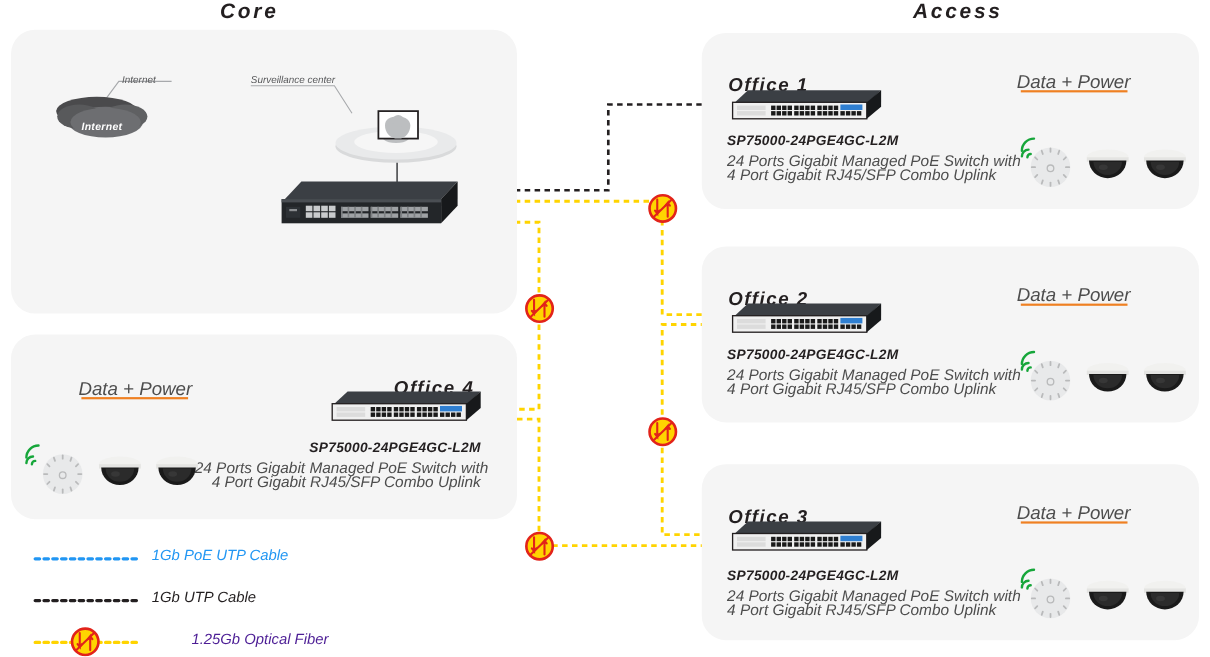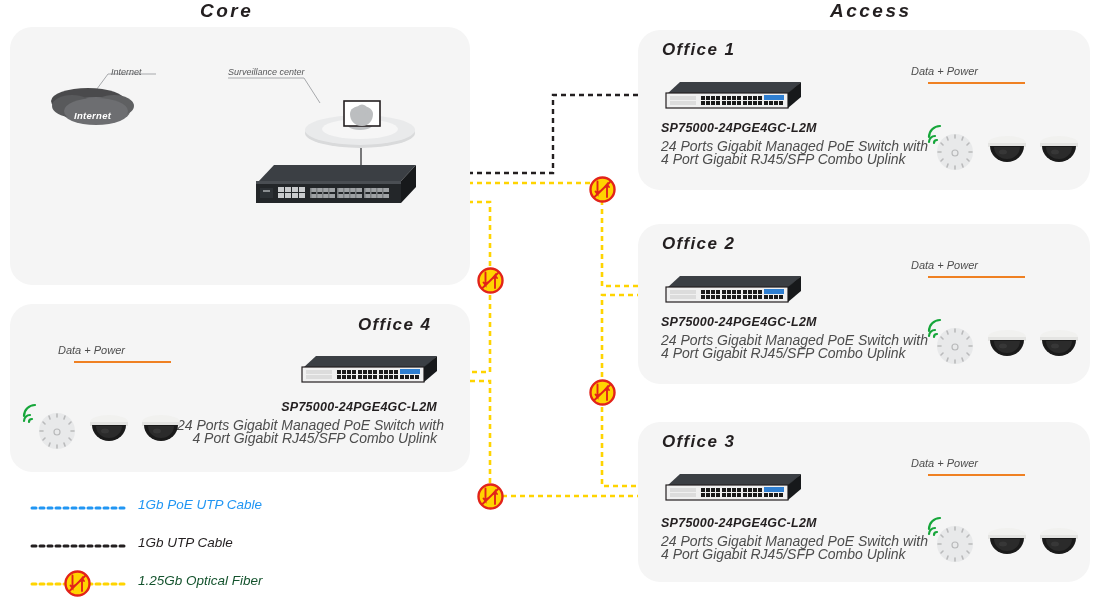--- a/index.html
+++ b/index.html
@@ -32,20 +32,21 @@
     background:#f5f5f5;
     border-radius:22px;
   }
 
   .office-title{
     font-size:17px;
     font-weight:700;
     color:#231f20;
     letter-spacing:1.4px;
     white-space:nowrap;
+    margin-top:28px;
   }
 
   
   .dev-model{
     font-size:12.5px;
     font-weight:700;
     color:#231f20;
     letter-spacing:.25px;
     white-space:nowrap;
   }
@@ -63,37 +64,38 @@
     color:#58595b;
     white-space:nowrap;
   }
   .cloud-word{
     font-size:9.5px;
     font-weight:700;
     color:#ffffff;
     letter-spacing:.3px;
   }
   .dp-label{
-    font-size:11px;
+    font-size:17px;
     color:#4d4d4d;
     white-space:nowrap;
+    text-align:center;
   }
   .dp-rule{
     height:2px;
     background:#ef8022;
   }
 
   
   .legend-text{
     font-size:13.5px;
     white-space:nowrap;
   }
   .lg-poe{color:#2196f3;}
   .lg-utp{color:#231f20;}
-  .lg-fib{color:#14532d;}
+  .lg-fib{color:#4c1d95;margin-left:36px;}
 
   svg{display:block;overflow:visible;}
 </style>
 </head>
 <body>
 
 <div id="stage">
 
   <svg class="abs" style="left:0;top:0;width:1100px;height:597px;">
     <defs></defs>

